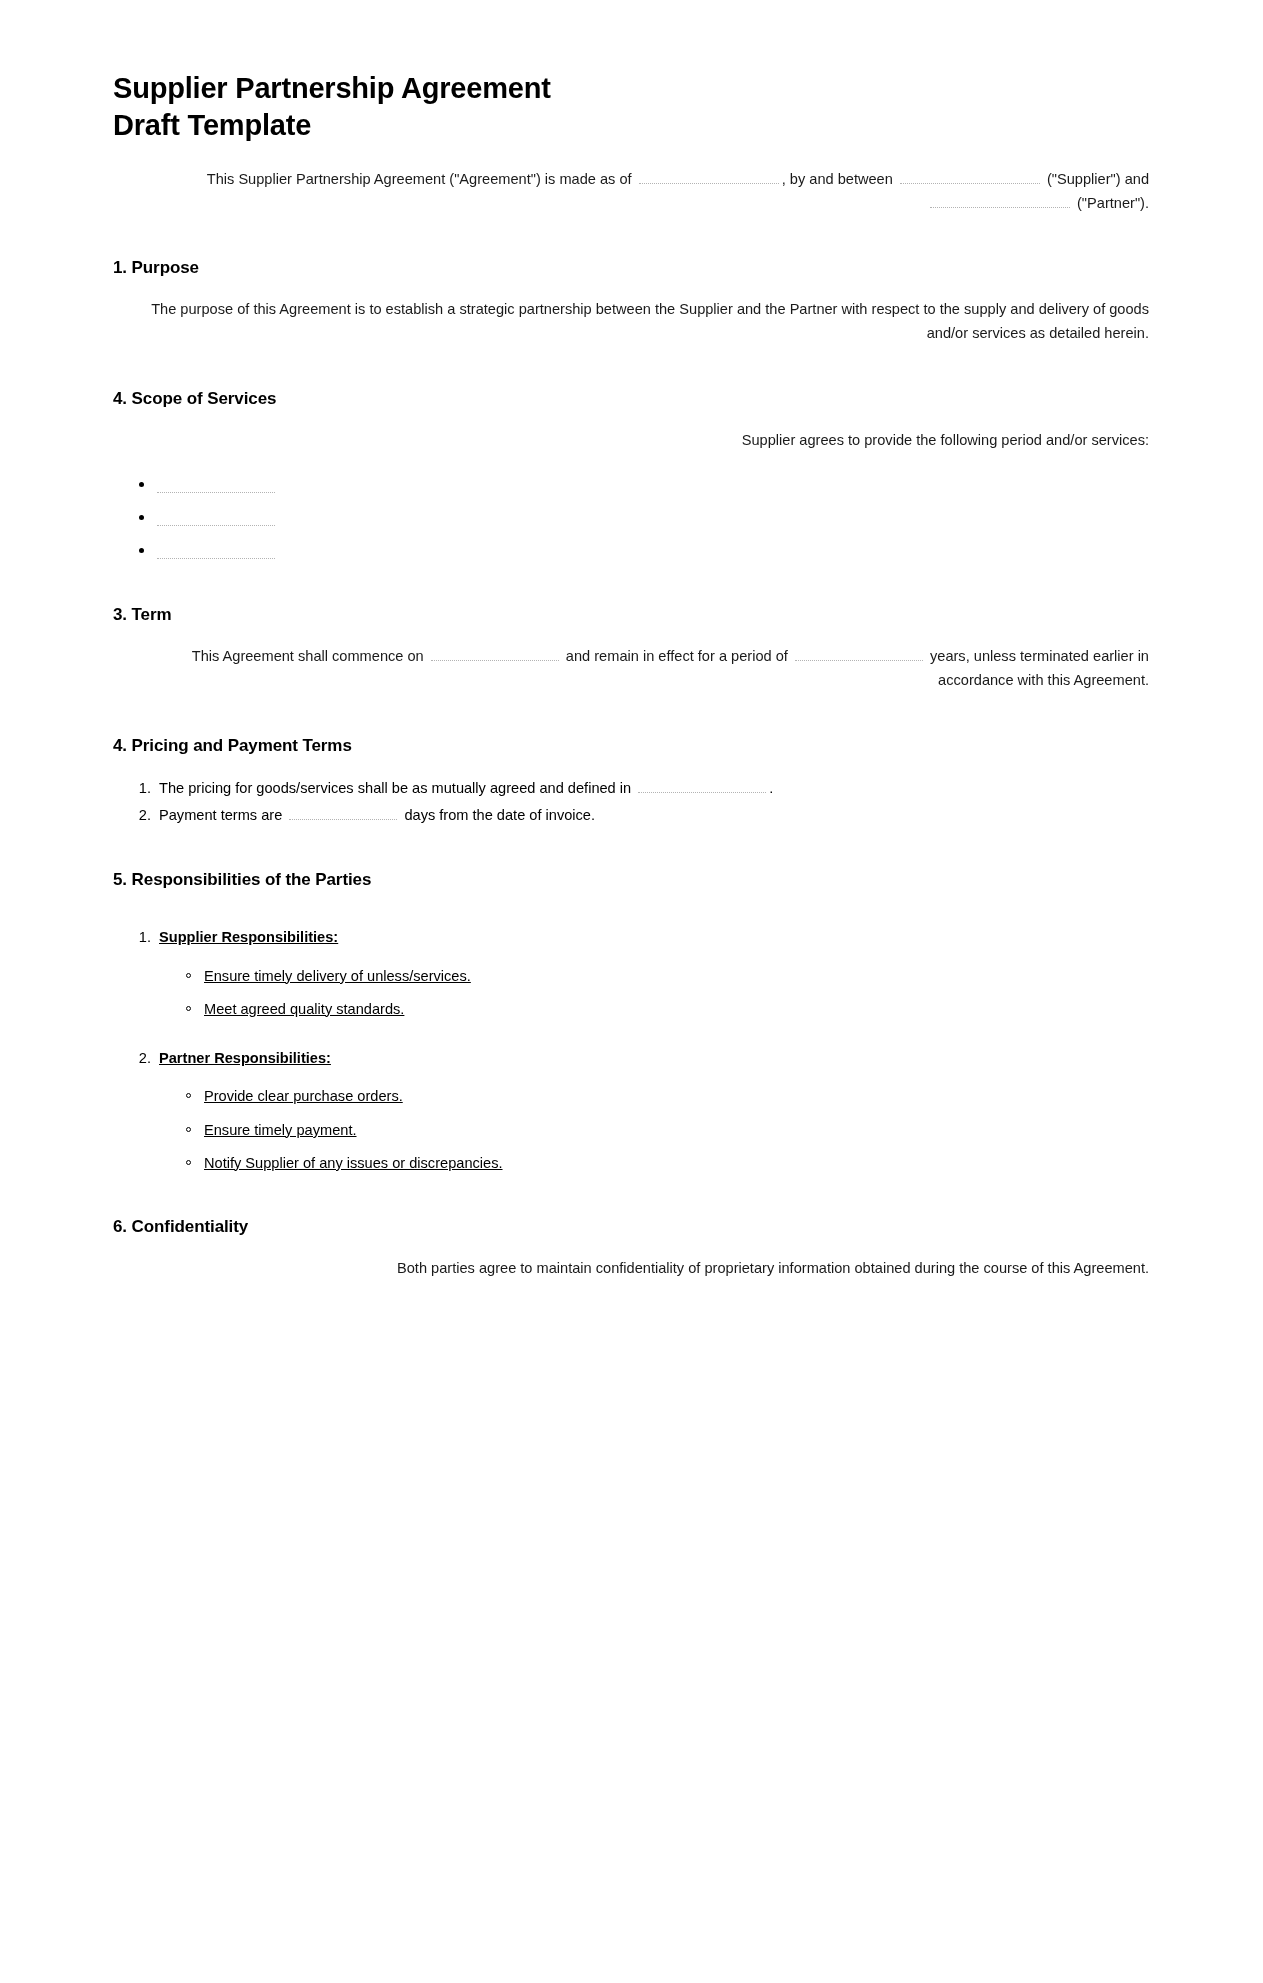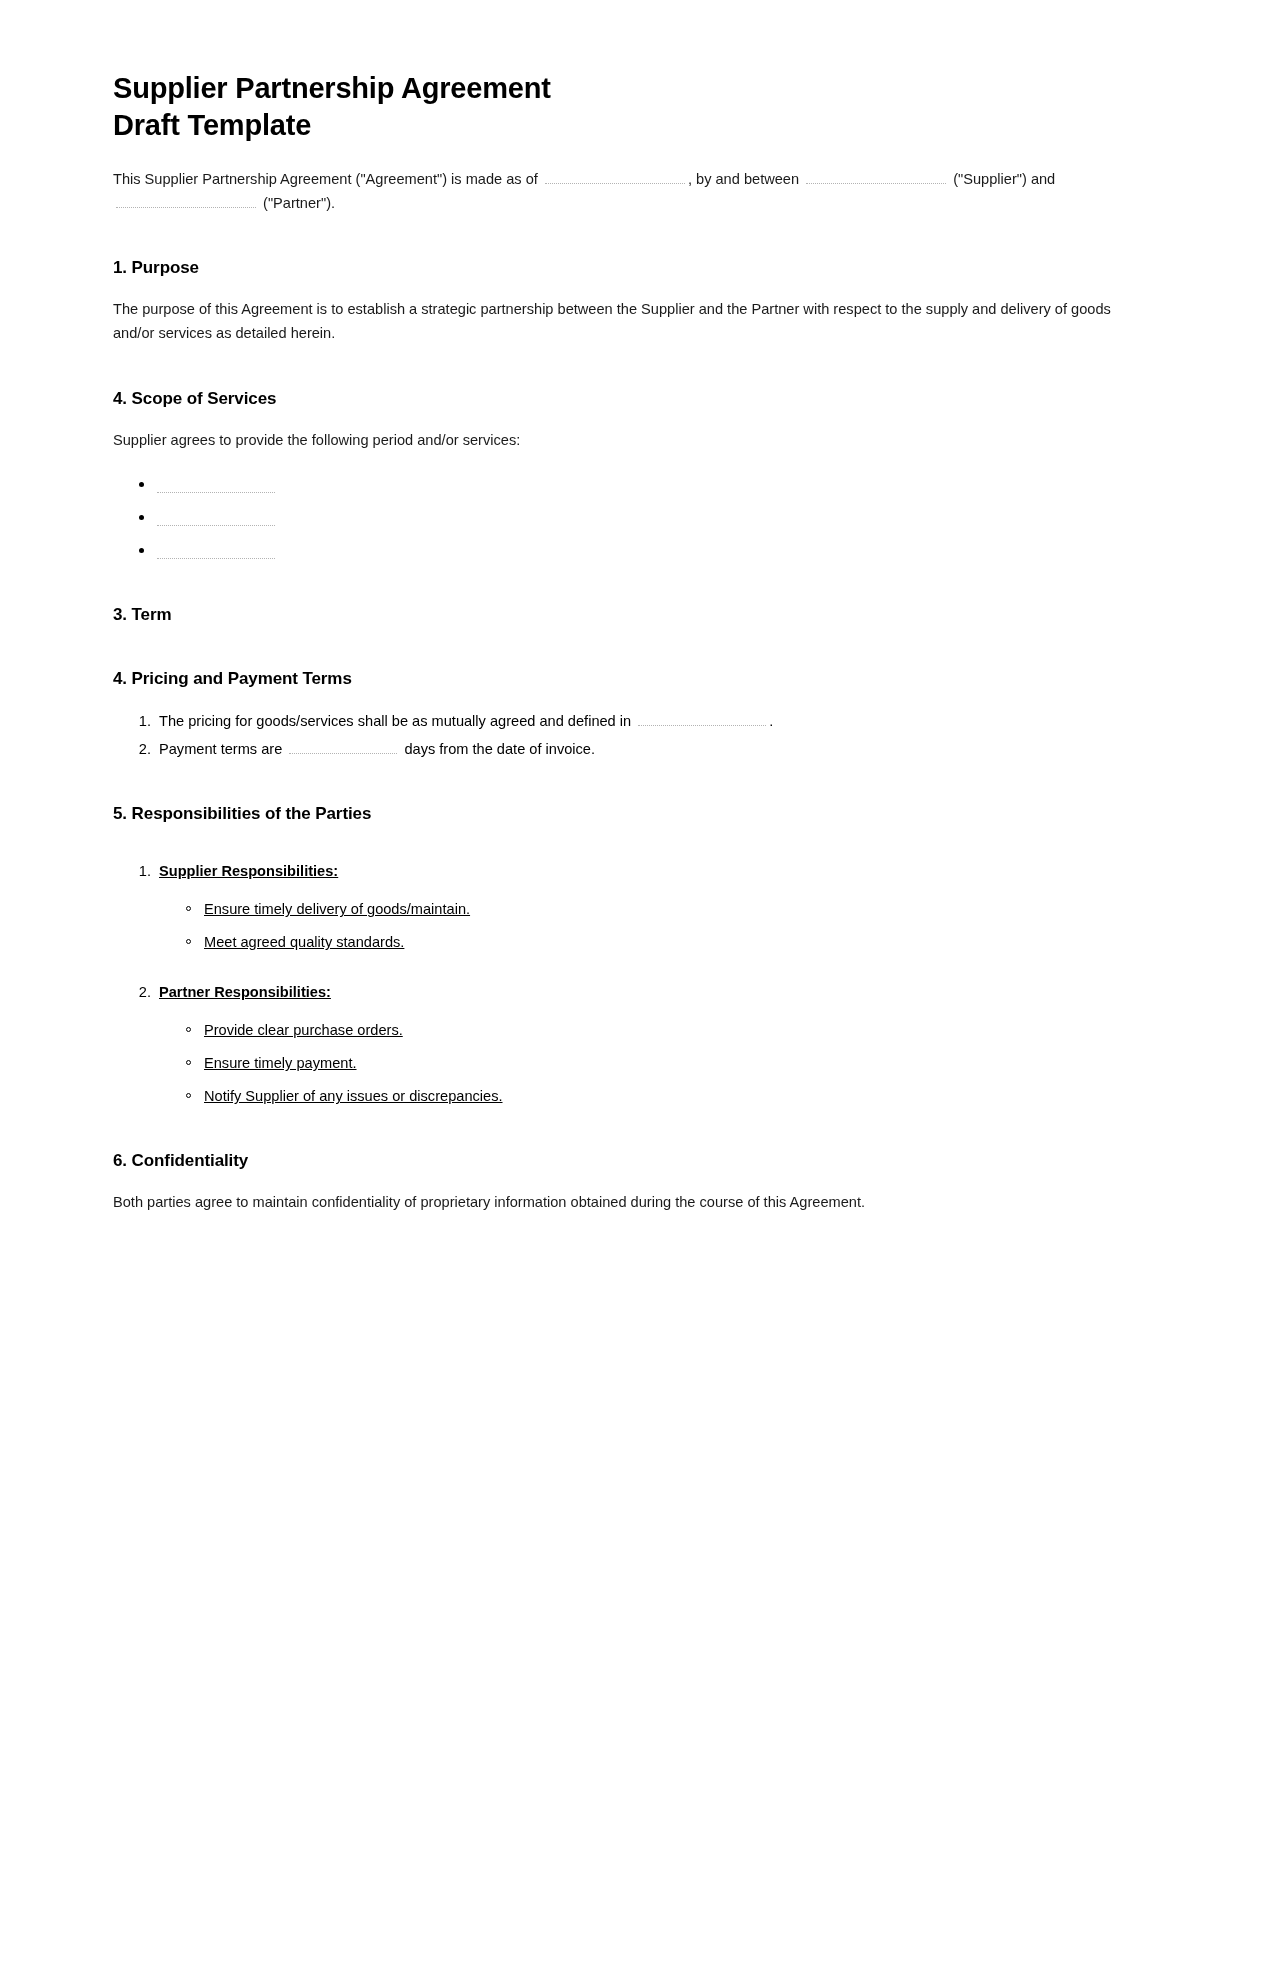--- a/index.html
+++ b/index.html
@@ -36,21 +36,21 @@
     color: #000;
     max-width: 620px;
   }
 
   
   .para {
     font-size: 14.6px;
     line-height: 1.62;
     margin: 19px 0 0 0;
     color: #1a1a1a;
-    text-align: left;
+    text-align: right;
   }
   .intro {
     margin-top: 25px;
   }
 
   
   h2.section-heading {
     font-size: 17px;
     font-weight: bold;
     line-height: 1.3;
@@ -176,40 +176,47 @@
 
     <h2 class="section-heading">4. Scope of Services</h2>
     <p class="para">Supplier agrees to provide the following period and/or services:</p>
     <ul class="bullet-list">
       <li><span class="blank-line"></span></li>
       <li><span class="blank-line"></span></li>
       <li><span class="blank-line"></span></li>
     </ul>
 
     <h2 class="section-heading">3. Term</h2>
+    <p class="para">
+      <span>This Agreement shall commence on</span>
+      <span class="blank blank-md"></span>
+      <span>and remain in effect for a period of</span>
+      <span class="blank blank-md"></span>
+      <span>years, unless terminated earlier in accordance with this Agreement.</span>
+    </p>
 
     <h2 class="section-heading">4. Pricing and Payment Terms</h2>
     <ol class="num-list">
       <li>
         <span>The pricing for goods/services shall be as mutually agreed and defined in</span>
         <span class="blank blank-md"></span><span>.</span>
       </li>
       <li>
         <span>Payment terms are</span>
         <span class="blank blank-sm"></span>
         <span>days from the date of invoice.</span>
       </li>
     </ol>
 
     <h2 class="section-heading">5. Responsibilities of the Parties</h2>
     <ol class="resp-list">
       <li>
         <span class="resp-title">Supplier Responsibilities:</span>
         <ul class="sub-list">
-          <li>Ensure timely delivery of goods/maintain.</li>
+          <li>Ensure timely delivery of unless/services.</li>
           <li>Meet agreed quality standards.</li>
         </ul>
       </li>
       <li>
         <span class="resp-title">Partner Responsibilities:</span>
         <ul class="sub-list">
           <li>Provide clear purchase orders.</li>
           <li>Ensure timely payment.</li>
           <li>Notify Supplier of any issues or discrepancies.</li>
         </ul>

